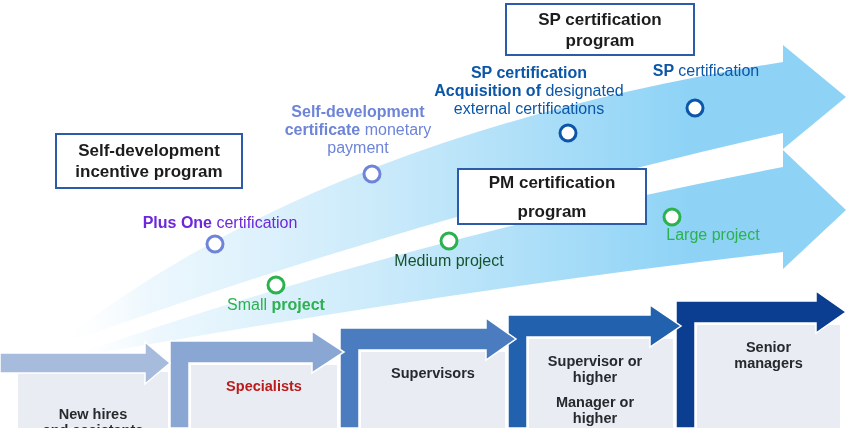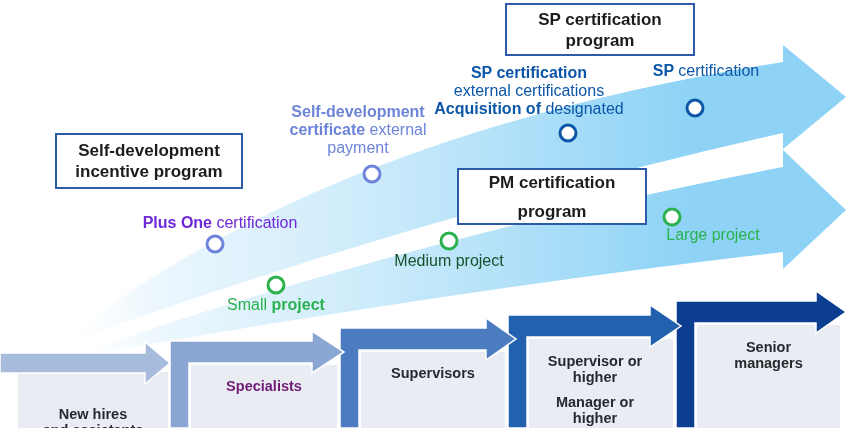--- a/index.html
+++ b/index.html
@@ -76,47 +76,47 @@
     <div>PM certification</div>
     <div>program</div>
   </div>
 
   <div id="labels-layer">
       <div class="milestone" style="left: 220px; top: 214px; color: #6d28d9;">
         <div><span class="b">Plus One </span><span>certification</span></div>
       </div>
       <div class="milestone" style="left: 358px; top: 103px; color: rgb(109, 132, 216);">
         <div><span class="b">Self-development</span></div>
-        <div><span class="b">certificate </span><span>external</span></div>
+        <div><span class="b">certificate </span><span>monetary</span></div>
         <div><span>payment</span></div>
       </div>
       <div class="milestone" style="left: 529px; top: 64px; color: rgb(11, 86, 168);">
         <div><span class="b">SP certification</span></div>
+        <div><span class="b">Acquisition of </span><span>designated</span></div>
         <div><span>external certifications</span></div>
-        <div><span class="b">Acquisition of </span><span>designated</span></div>
       </div>
       <div class="milestone" style="left: 706px; top: 62px; color: rgb(11, 86, 168);">
         <div><span class="b">SP </span><span>certification</span></div>
       </div>
       <div class="milestone" style="left: 276px; top: 296px; color: rgb(43, 178, 78);">
         <div><span>Small </span><span class="b">project</span></div>
       </div>
       <div class="milestone" style="left: 449px; top: 252px; color: #14532d;">
         <div><span>Medium project</span></div>
       </div>
       <div class="milestone" style="left: 713px; top: 226px; color: rgb(43, 178, 78);">
         <div><span>Large project</span></div>
       </div>
       <div class="stage-label" style="left: 18px; top: 372px; width: 150px; padding-top: 25px; color: rgb(38, 41, 46);">
         <div class="grp">
           <div>New hires</div>
           <div>and assistants</div>
         </div>
       </div>
-      <div class="stage-label" style="left: 191px; top: 365px; width: 146px; padding-top: 4px; color: #701a75;">
+      <div class="stage-label" style="left: 191px; top: 365px; width: 146px; padding-top: 4px; color: #b91c1c;">
         <div class="grp">
           <div>Specialists</div>
         </div>
       </div>
       <div class="stage-label" style="left: 361px; top: 352px; width: 144px; padding-top: 4px; color: rgb(38, 41, 46);">
         <div class="grp">
           <div>Supervisors</div>
         </div>
       </div>
       <div class="stage-label" style="left: 529px; top: 339px; width: 132px; padding-top: 5px; color: rgb(38, 41, 46);">

